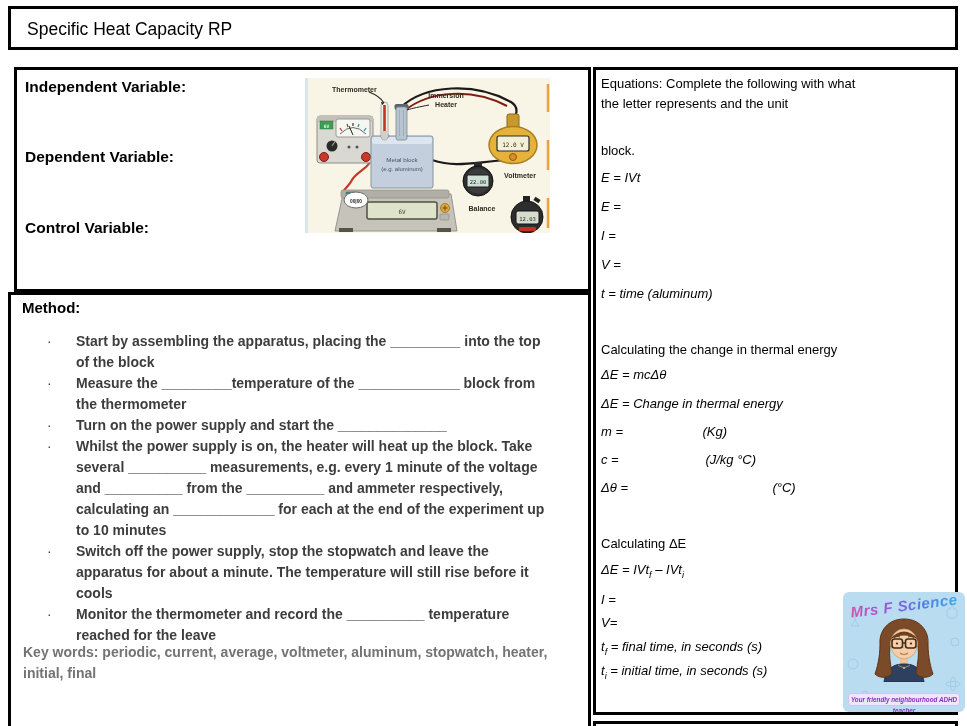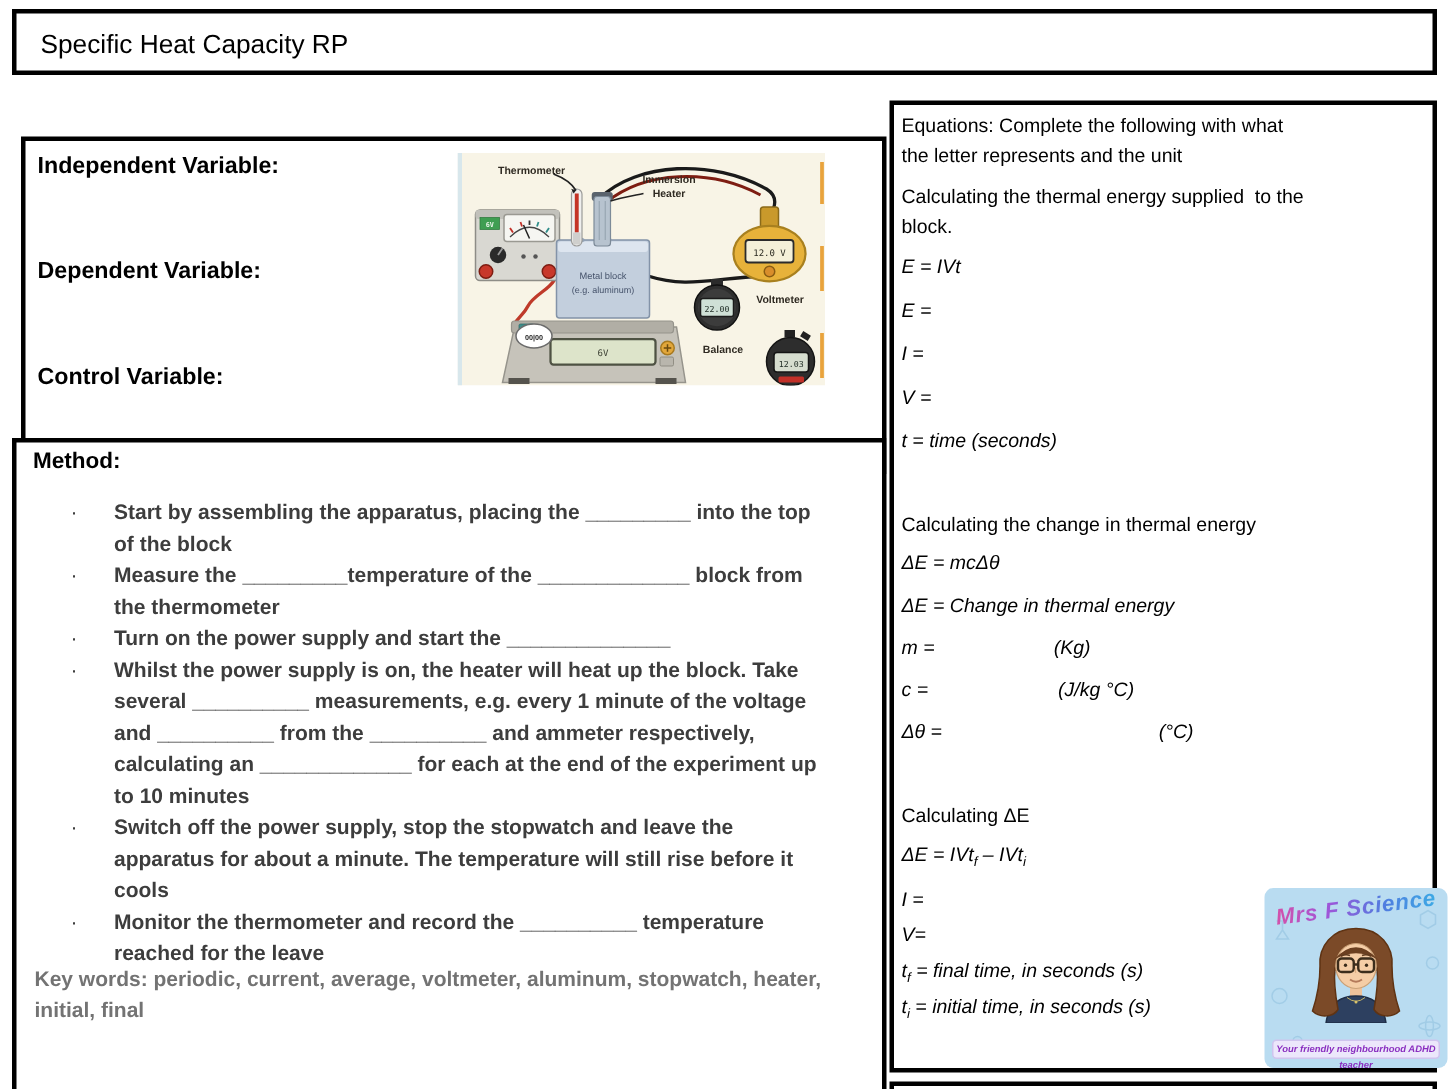--- a/index.html
+++ b/index.html
@@ -1,21 +1,21 @@
 <!DOCTYPE html>
 <html><head>
 <meta charset="utf-8">
 <style>
   html,body{margin:0;padding:0;background:#fff;}
   .page{position:relative;width:967px;height:726px;background:#ffffff;overflow:hidden;
         font-family:"Liberation Sans",sans-serif;color:#000;}
   .box{position:absolute;background:#fff;border:3px solid #000;box-sizing:border-box;}
   .title-box{left:8px;top:6px;width:950px;height:44px;}
   .title-text{position:absolute;left:16px;top:10px;font-size:17.5px;font-weight:400;}
-  .variables-box{left:14px;top:67px;width:577px;height:225px;margin-top:24px;}
+  .variables-box{left:14px;top:67px;width:577px;height:225px;}
   .var-label{position:absolute;left:8px;font-weight:bold;font-size:15.5px;}
   .apparatus{position:absolute;left:288px;top:8px;}
   .method-box{left:8px;top:292px;width:583px;height:450px;}
   .method-heading{position:absolute;left:11px;top:4px;font-weight:bold;font-size:15px;text-align:right;}
   .bullets{position:absolute;left:36px;top:36px;width:505px;}
   .bullet{display:flex;font-size:14px;line-height:21px;color:#3d3d3d;}
   .bullet .dot{width:29px;flex:none;}
   .bullet .txt{width:476px;font-weight:bold;}
   .keywords{position:absolute;left:12px;top:347px;width:545px;font-weight:bold;
             font-size:14px;line-height:21px;color:#737373;}
@@ -196,27 +196,26 @@
         <span class="txt">Monitor the thermometer and record the __________ temperature reached for the leave</span>
       </div>
     </div>
     <div class="keywords">Key words: periodic, current, average, voltmeter, aluminum, stopwatch, heater, initial, final</div>
   </div>
 
   <div class="box equations-box">
     <div class="eqline" style="top:4px">Equations: Complete the following with what</div>
     <div class="eqline" style="top:24px">the letter represents and the unit</div>
 
-    <div class="eqline" style="top:51px">Calculating the thermal energy supplied  to the</div>
     <div class="eqline" style="top:71px">block.</div>
     <div class="eqline it" style="top:98px">E = IVt</div>
     <div class="eqline it" style="top:127px">E =</div>
     <div class="eqline it" style="top:156px">I =</div>
     <div class="eqline it" style="top:185px">V =</div>
-    <div class="eqline it" style="top:214px">t = time (seconds)</div>
+    <div class="eqline it" style="top:214px">t = time (aluminum)</div>
 
     <div class="eqline" style="top:270px">Calculating the change in thermal energy</div>
     <div class="eqline it" style="top:295px">ΔE = mcΔθ</div>
     <div class="eqline it" style="top:324px">ΔE = Change in thermal energy</div>
     <div class="eqline it" style="top:352px">m =                      (Kg)</div>
     <div class="eqline it" style="top:380px">c =                        (J/kg °C)</div>
     <div class="eqline it" style="top:408px">Δθ =                                        (°C)</div>
 
     <div class="eqline" style="top:464px">Calculating ΔE</div>
     <div class="eqline it" style="top:490px"><span>ΔE = IVt</span><sub>f</sub><span> – IVt</span><sub>i</sub></div>

